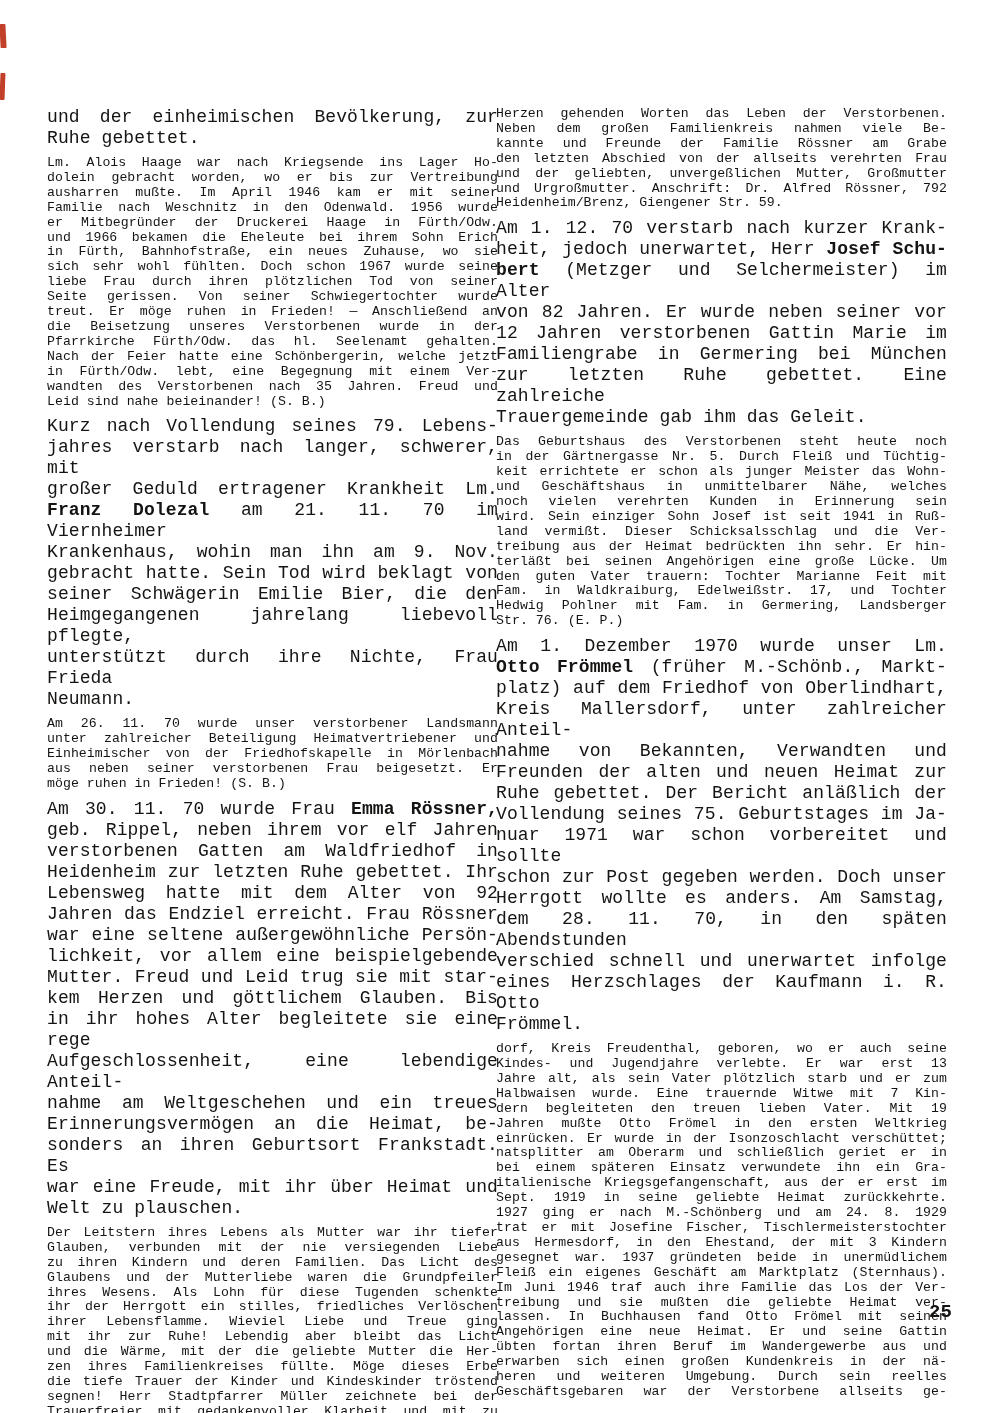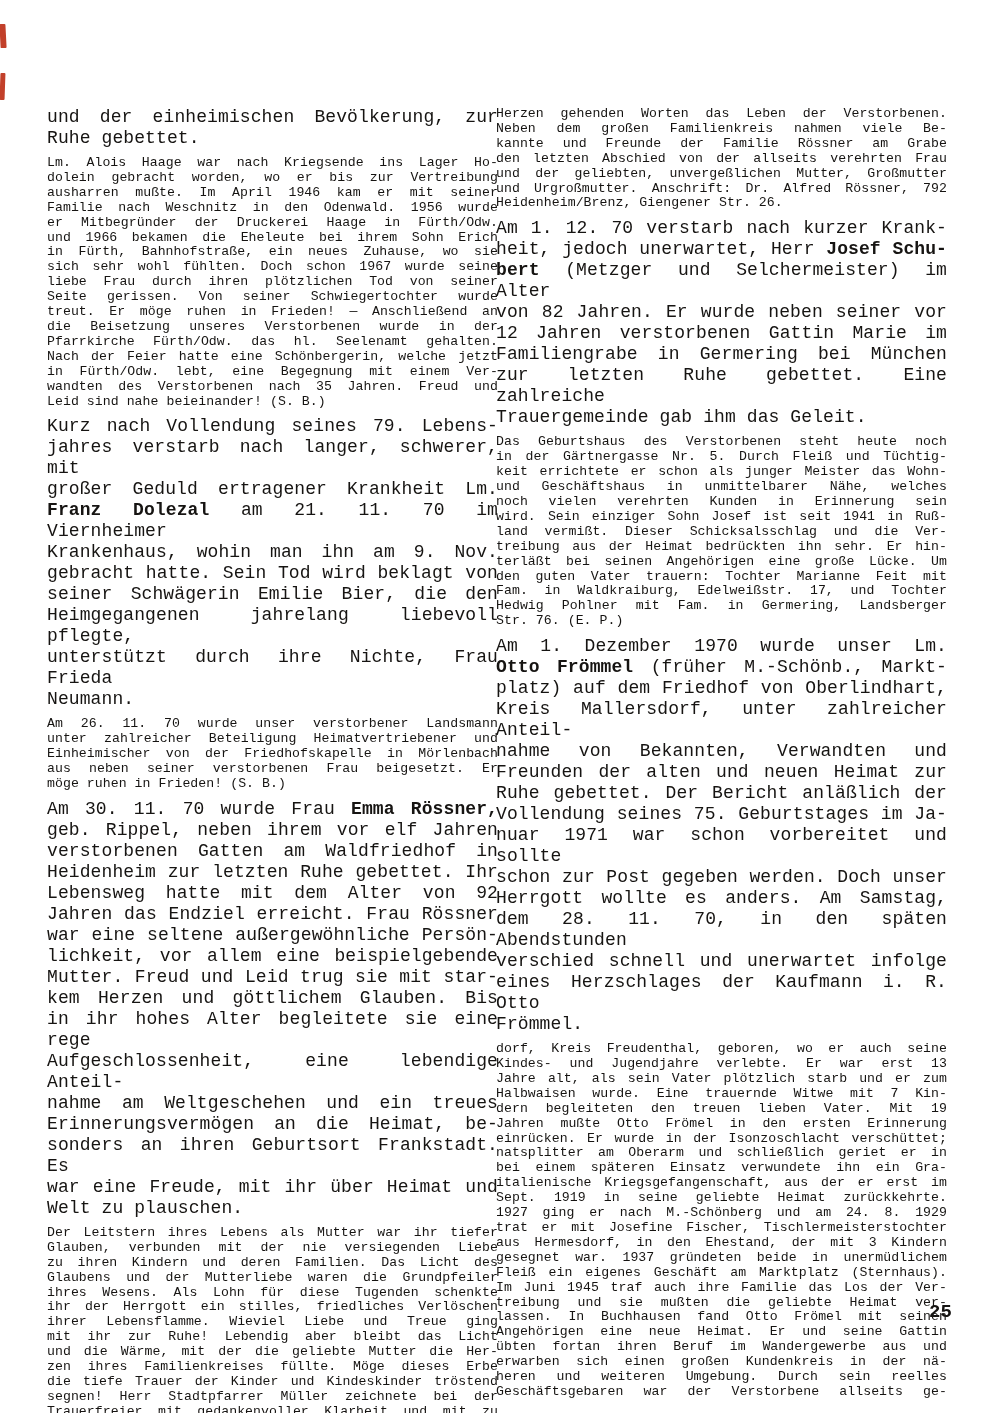--- a/index.html
+++ b/index.html
@@ -148,21 +148,21 @@
     </div>
 
   <div class="column column-right">
       <div class="para para-small">
         <div class="line">Herzen gehenden Worten das Leben der Verstorbenen.</div>
         <div class="line">Neben dem großen Familienkreis nahmen viele Be-</div>
         <div class="line">kannte und Freunde der Familie Rössner am Grabe</div>
         <div class="line">den letzten Abschied von der allseits verehrten Frau</div>
         <div class="line">und der geliebten, unvergeßlichen Mutter, Großmutter</div>
         <div class="line">und Urgroßmutter. Anschrift: Dr. Alfred Rössner, 792</div>
-        <div class="line">Heidenheim/Brenz, Giengener Str. 26.</div>
+        <div class="line">Heidenheim/Brenz, Giengener Str. 59.</div>
       </div>
       <div class="para para-large">
         <div class="line">Am 1. 12. 70 verstarb nach kurzer Krank-</div>
         <div class="line">heit, jedoch unerwartet, Herr <b>Josef Schu-</b></div>
         <div class="line"><b>bert</b> (Metzger und Selchermeister) im Alter</div>
         <div class="line">von 82 Jahren. Er wurde neben seiner vor</div>
         <div class="line">12 Jahren verstorbenen Gattin Marie im</div>
         <div class="line">Familiengrabe in Germering bei München</div>
         <div class="line">zur letzten Ruhe gebettet. Eine zahlreiche</div>
         <div class="line">Trauergemeinde gab ihm das Geleit.</div>
@@ -198,32 +198,32 @@
         <div class="line">verschied schnell und unerwartet infolge</div>
         <div class="line">eines Herzschlages der Kaufmann i. R. Otto</div>
         <div class="line">Frömmel.</div>
       </div>
       <div class="para para-small justify-last">
         <div class="line">dorf, Kreis Freudenthal, geboren, wo er auch seine</div>
         <div class="line">Kindes- und Jugendjahre verlebte. Er war erst 13</div>
         <div class="line">Jahre alt, als sein Vater plötzlich starb und er zum</div>
         <div class="line">Halbwaisen wurde. Eine trauernde Witwe mit 7 Kin-</div>
         <div class="line">dern begleiteten den treuen lieben Vater. Mit 19</div>
-        <div class="line">Jahren mußte Otto Frömel in den ersten Erinnerung</div>
+        <div class="line">Jahren mußte Otto Frömel in den ersten Weltkrieg</div>
         <div class="line">einrücken. Er wurde in der Isonzoschlacht verschüttet;</div>
         <div class="line">natsplitter am Oberarm und schließlich geriet er in</div>
         <div class="line">bei einem späteren Einsatz verwundete ihn ein Gra-</div>
         <div class="line">italienische Kriegsgefangenschaft, aus der er erst im</div>
         <div class="line">Sept. 1919 in seine geliebte Heimat zurückkehrte.</div>
         <div class="line">1927 ging er nach M.-Schönberg und am 24. 8. 1929</div>
         <div class="line">trat er mit Josefine Fischer, Tischlermeisterstochter</div>
         <div class="line">aus Hermesdorf, in den Ehestand, der mit 3 Kindern</div>
         <div class="line">gesegnet war. 1937 gründeten beide in unermüdlichem</div>
         <div class="line">Fleiß ein eigenes Geschäft am Marktplatz (Sternhaus).</div>
-        <div class="line">Im Juni 1945 traf auch ihre Familie das Los der Ver-</div>
+        <div class="line">Im Juni 1946 traf auch ihre Familie das Los der Ver-</div>
         <div class="line">treibung und sie mußten die geliebte Heimat ver-</div>
         <div class="line">lassen. In Buchhausen fand Otto Frömel mit seinen</div>
         <div class="line">Angehörigen eine neue Heimat. Er und seine Gattin</div>
         <div class="line">übten fortan ihren Beruf im Wandergewerbe aus und</div>
         <div class="line">erwarben sich einen großen Kundenkreis in der nä-</div>
         <div class="line">heren und weiteren Umgebung. Durch sein reelles</div>
         <div class="line">Geschäftsgebaren war der Verstorbene allseits ge-</div>
       </div>
     </div>
 

